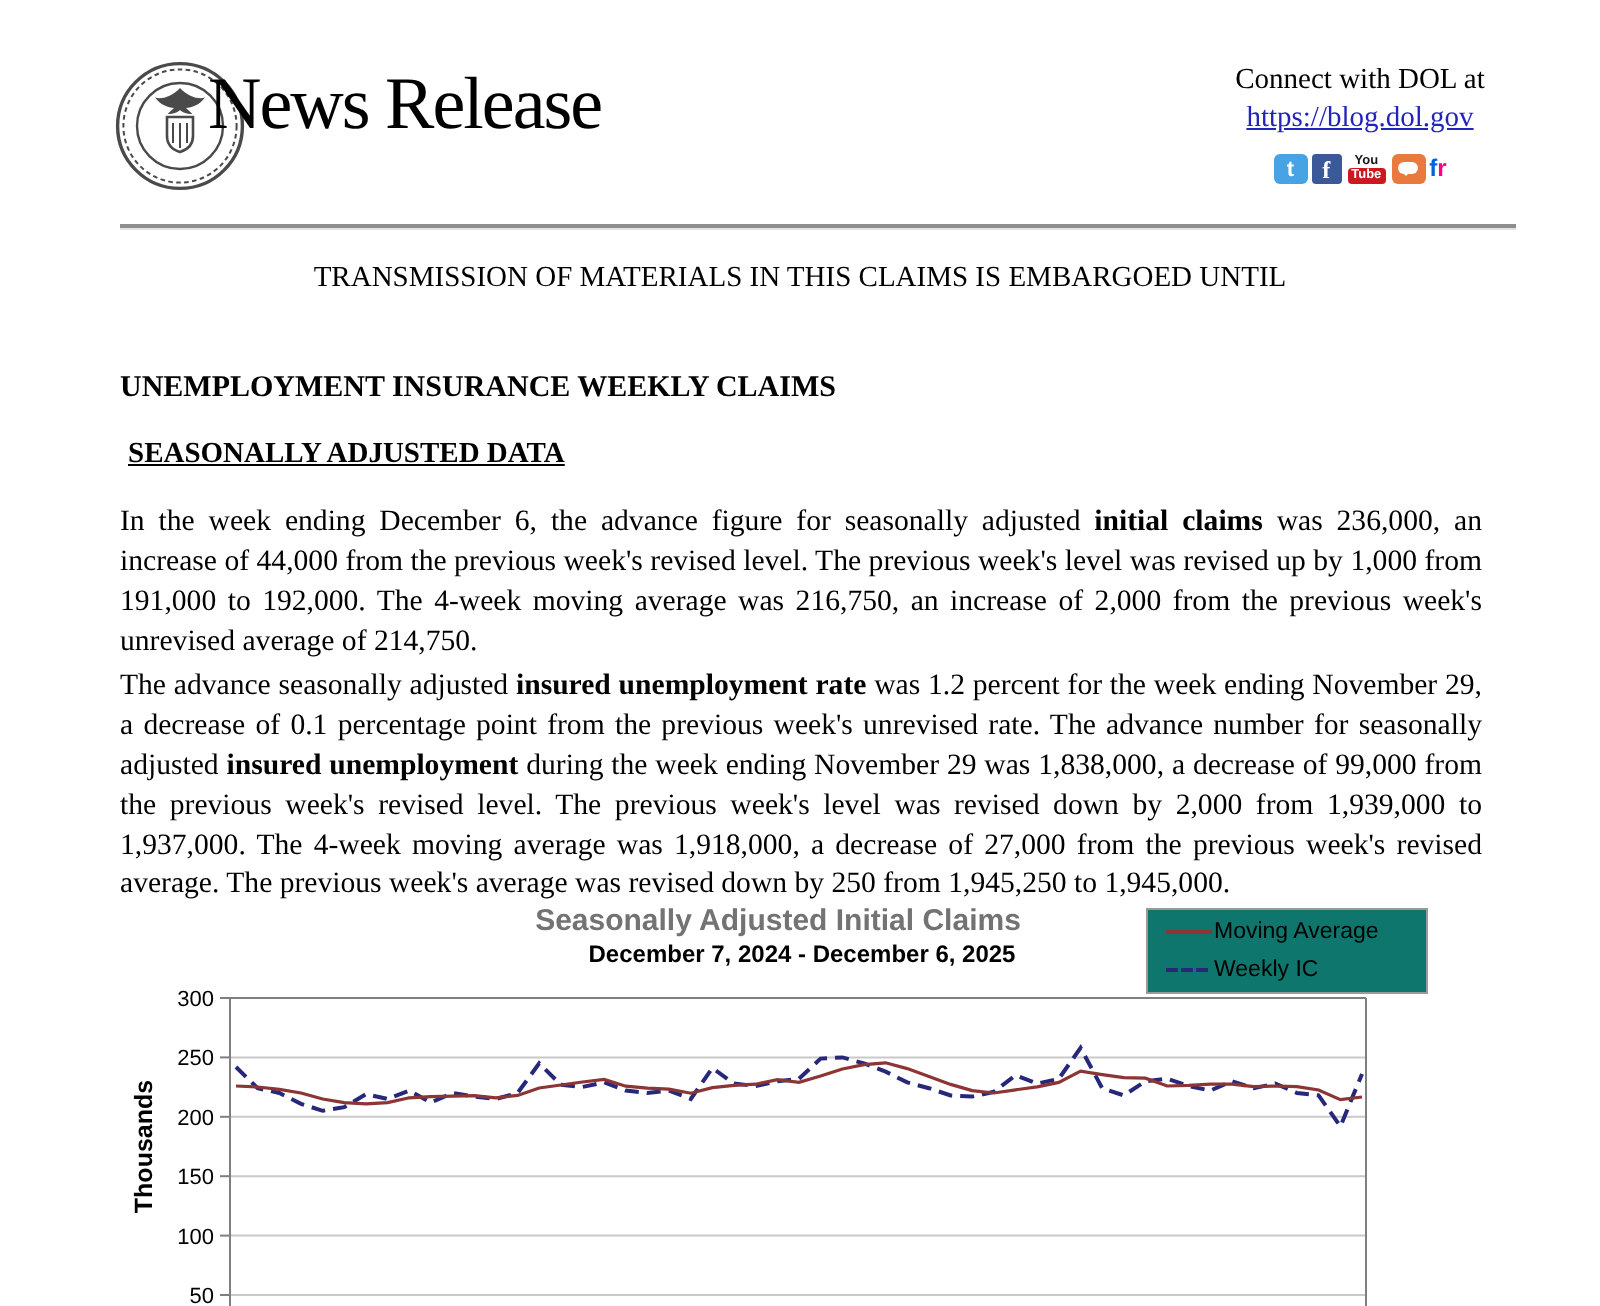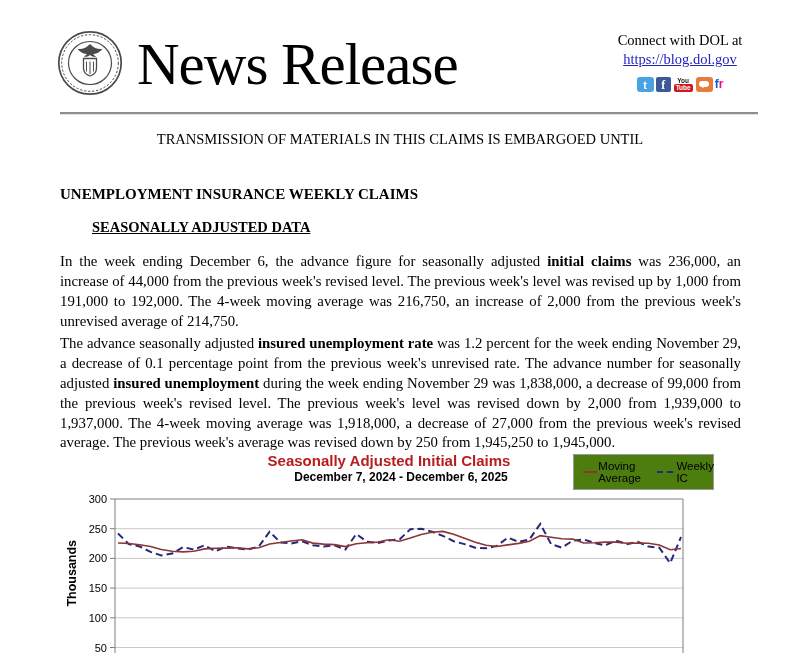--- a/index.html
+++ b/index.html
@@ -7,22 +7,22 @@
     width: 800px; height: 653px;
     position: relative; overflow: hidden;
     background: #ffffff;
     font-family: "Liberation Serif", serif;
     color: #000;
   }
 
   
   .seal { position: absolute; left: 57px; top: 30px; }
   .masthead-title {
-    position: absolute; left: 137px; top: 34px;
-    font-size: 59px; line-height: 1.05; font-weight: 400;
+    position: absolute; left: 104px; top: 34px;
+    font-size: 37px; line-height: 1.05; font-weight: 400;
     letter-spacing: -1px; white-space: nowrap;
   }
   .connect {
     position: absolute; left: 606px; top: 31px; width: 148px;
     text-align: center; font-size: 14.5px; line-height: 1.3;
   }
   .connect-link { color: #2323bb; text-decoration: underline; cursor: pointer; text-align: center; }
   .social-row {
     margin-top: 7px; display: flex; justify-content: center;
     align-items: center; gap: 2px; height: 18px;
@@ -54,37 +54,37 @@
   }
 
   
   .embargo { position: absolute; left: 40px; top: 131px; width: 720px;
     text-align: center; font-size: 14.5px; }
   .embargo-l2 { font-weight: bold; margin-top: 2px; }
 
   
   .heading { position: absolute; left: 60px; top: 186px;
     font-weight: bold; font-size: 15px; }
-  .subheading { position: absolute; left: 92px; top: 219px;
+  .subheading { position: absolute; left: 64px; top: 219px;
     font-weight: bold; font-size: 14.5px; text-decoration: underline; }
   .para { position: absolute; left: 60px; width: 681px;
     font-size: 14.8px; line-height: 1.345; text-align: justify; }
   #para1 { top: 252px; }
   #para2 { top: 334px; }
 
   
   .chart-title-block { position: absolute; left: 0; top: 452px; width: 778px;
     text-align: center; font-family: "Liberation Sans", sans-serif; }
-  .chart-title { font-size: 15px; font-weight: bold; color: #b91c1c; }
+  .chart-title { font-size: 15px; font-weight: bold; color: #737373; }
   .chart-subtitle { font-size: 12px; font-weight: bold; margin-top: 1px; padding-left: 24px; }
 
   .legend { position: absolute; left: 573px; top: 454px; width: 130px;
-    border: 1px solid #9a9a9a; background: #4d7c0f; padding: 5px 0 5px 9px;
+    border: 1px solid #9a9a9a; background: #0f766e; padding: 5px 0 5px 9px;
     font-family: "Liberation Sans", sans-serif; font-size: 11.5px;
-    display: flex; gap: 7px; }
+    display: flex; flex-direction: column; gap: 7px; }
   .legend-row { display: flex; align-items: center; }
   .sample { display: inline-block; width: 23px; margin-right: 1px; }
   #sample-ma { height: 2px; }
   #sample-ic { height: 0; border-top: 2px dashed #28287a; width: 21px; margin-right: 3px; }
 
   #chart-svg { position: absolute; left: 0; top: 483px; }
   .tick-label { font-family: "Liberation Sans", sans-serif; font-size: 11px; fill: #000; }
   .y-axis-title { font-family: "Liberation Sans", sans-serif; font-size: 12.5px;
     font-weight: bold; fill: #000; }
 </style>

